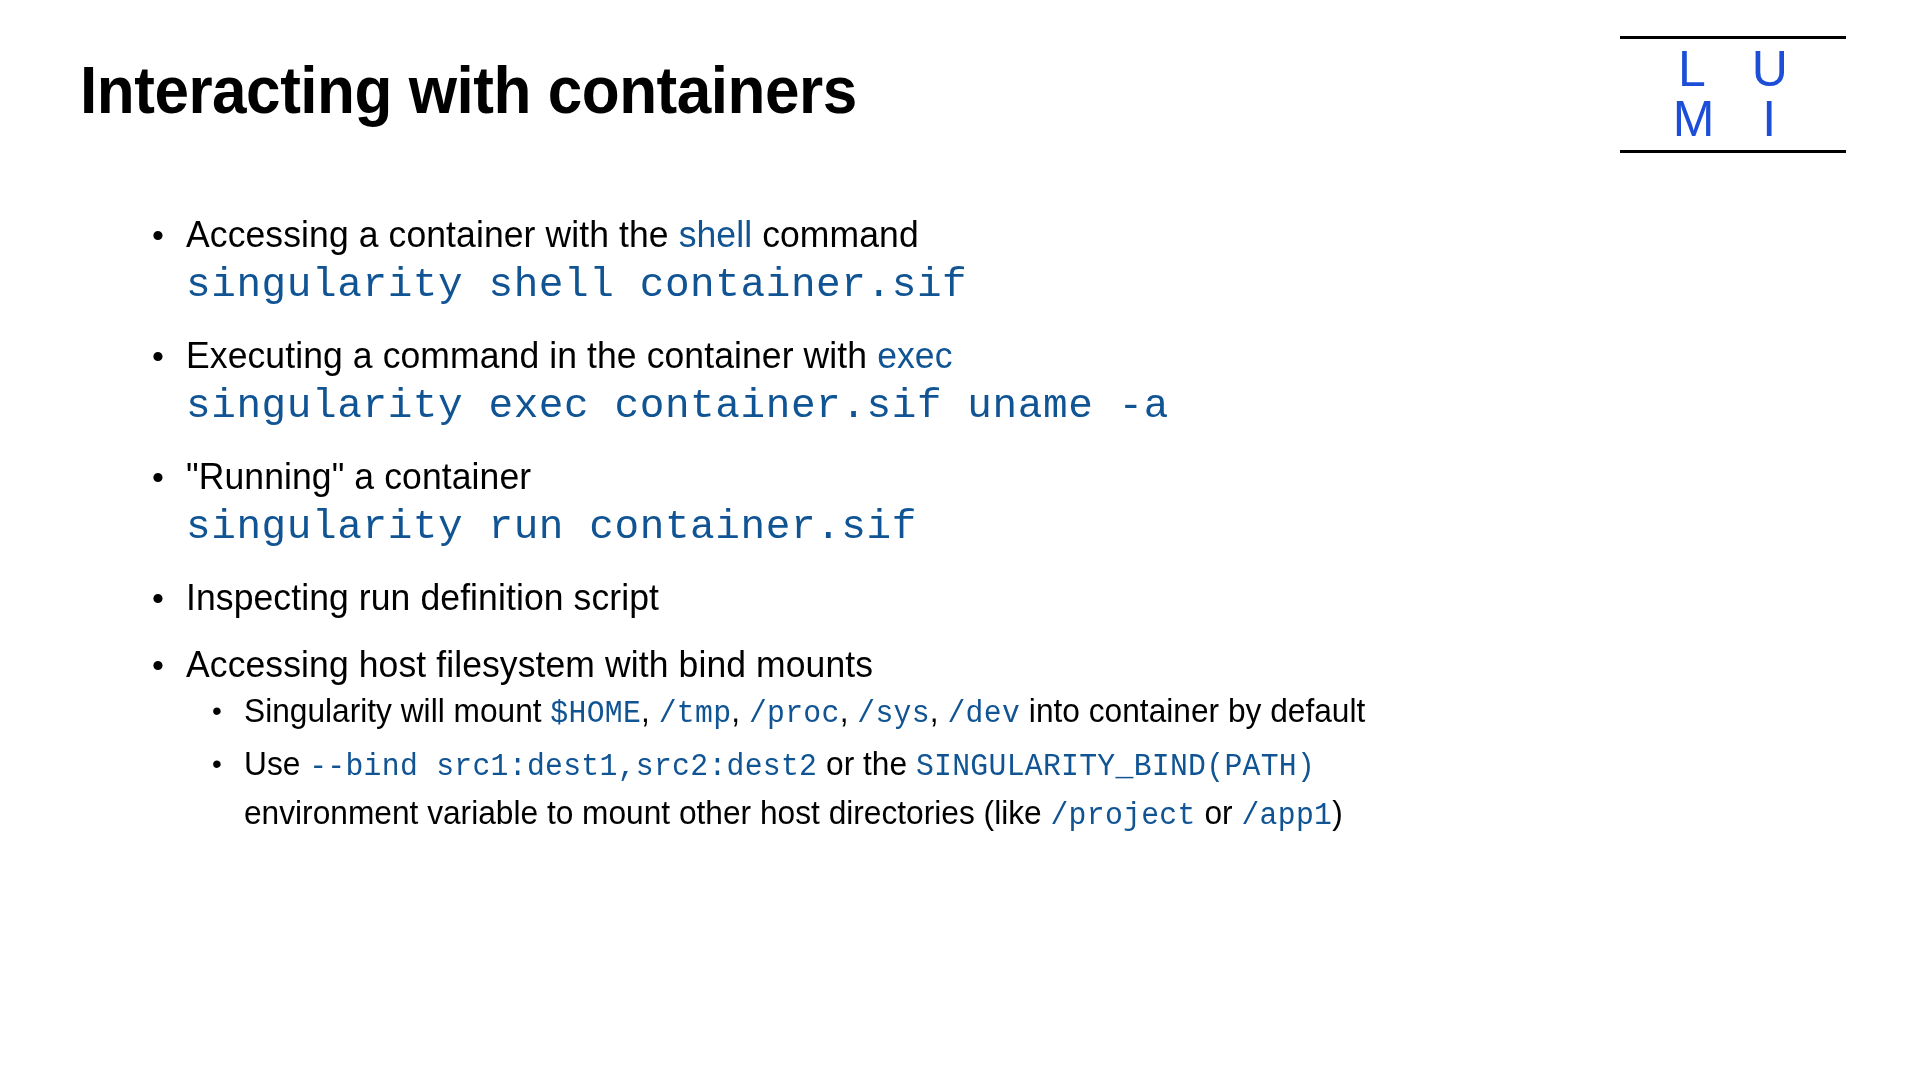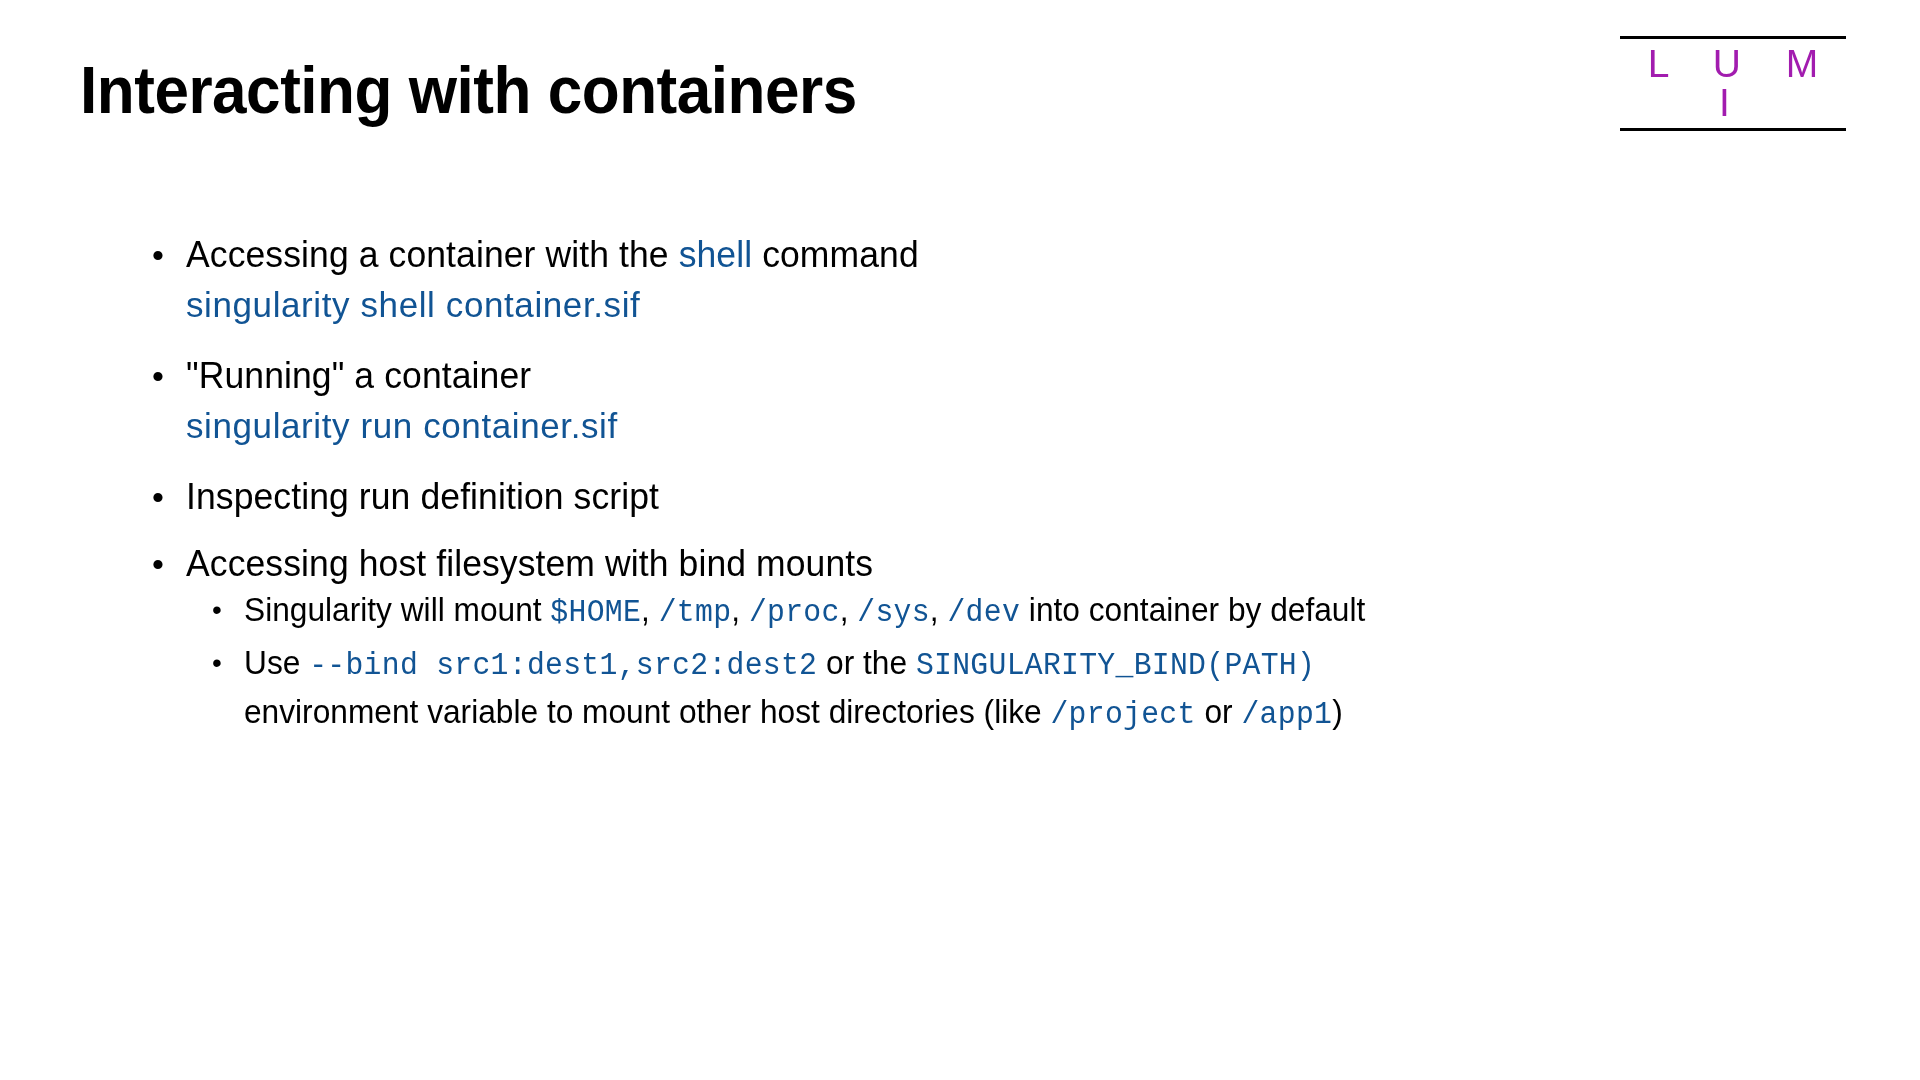--- a/index.html
+++ b/index.html
@@ -40,33 +40,33 @@
     width: 226px;
     box-sizing: border-box;
     border-top: 3px solid #000;
     border-bottom: 3px solid #000;
     padding: 5px 0 6px 0;
     text-align: center;
   }
   .lumi-logo .wordmark {
     font-family: "Liberation Sans", sans-serif;
     font-weight: 400;
-    font-size: 39px;
+    font-size: 50px;
     line-height: 1;
     letter-spacing: 17px;
     text-indent: 17px;
-    color: #a21caf;
+    color: #1d4ed8;
     display: block;
   }
 
   
   .content {
     position: absolute;
     left: 150px;
-    top: 232px;
+    top: 212px;
     width: 1700px;
   }
 
   .bullet {
     position: relative;
     padding-left: 36px;
     margin-bottom: 21px;
   }
   .bullet::before {
     content: "\2022";
@@ -79,22 +79,22 @@
   }
   .bullet-text {
     font-family: "Liberation Sans Narrow", "Liberation Sans", sans-serif;
     font-size: 37px;
     line-height: 46px;
     letter-spacing: 0.1px;
     transform: scaleX(0.96);
     transform-origin: left center;
   }
   .code-line {
-    font-family: Liberation Sans, sans-serif;
-    font-size: 35px;
+    font-family: Liberation Mono, monospace;
+    font-size: 41px;
     line-height: 54px;
     color: #115494;
     white-space: pre;
     letter-spacing: 0.6px;
   }
 
   
   .subitems {
     margin-top: 0;
   }
@@ -141,20 +141,24 @@
     <span class="wordmark">L U M I</span>
   </div>
 
   <div class="content">
 
     <div class="bullet">
       <div class="bullet-text"><span>Accessing a container with the </span><span class="kw">shell</span><span> command</span></div>
       <div class="code-line">singularity shell container.sif</div>
     </div>
 
+    <div class="bullet">
+      <div class="bullet-text"><span>Executing a command in the container with </span><span class="kw">exec</span><span></span></div>
+      <div class="code-line">singularity exec container.sif uname -a</div>
+    </div>
 
     <div class="bullet">
       <div class="bullet-text"><span>"Running" a container</span></div>
       <div class="code-line">singularity run container.sif</div>
     </div>
 
     <div class="bullet">
       <div class="bullet-text"><span>Inspecting run definition script</span></div>
     </div>
 

